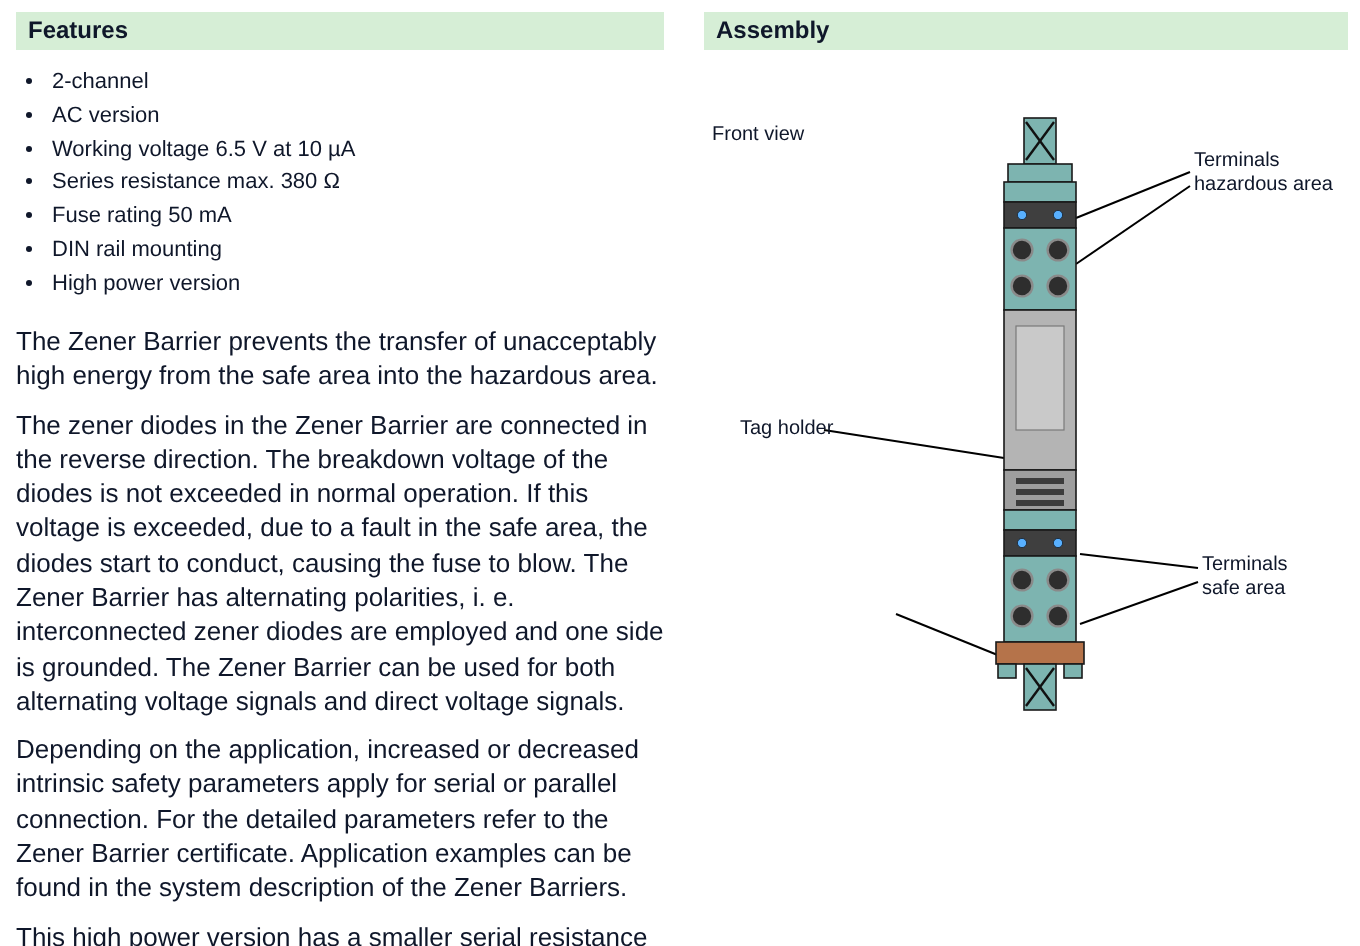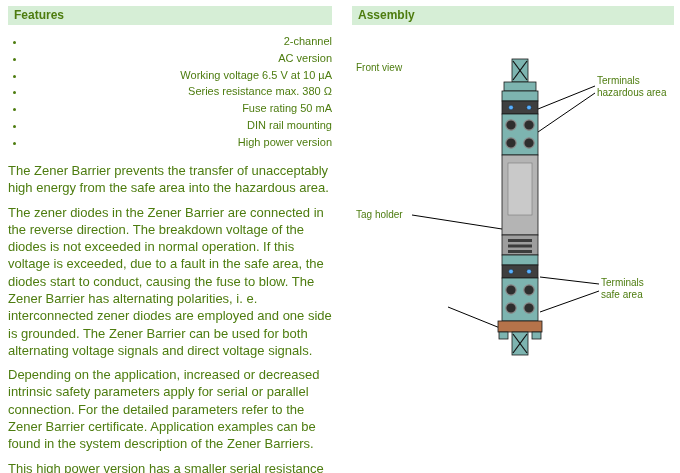--- a/index.html
+++ b/index.html
@@ -1,40 +1,40 @@
 <!DOCTYPE html>
 <html style="--c-header_bg: #d6eed6; --c-text: #000000; --c-figure_teal: #7db4b0; --c-figure_gray: #b4b4b4; --c-figure_dark: #3f3f3f; --c-figure_brown: #b5734a; --c-figure_blue: #58b0ff;"><head>
 <meta charset="utf-8">
 <style>
   html,body{margin:0;padding:0;background:#fff;}
   .page{
     position:relative;width:680px;height:473px;background:#fff;overflow:hidden;
-    font-family:"Liberation Sans", sans-serif;color:#4d7c0f;
+    font-family:"Liberation Sans", sans-serif;color:#0f172a;
   }
   .col-left{position:absolute;left:8px;top:6px;width:324px;}
   .col-right{position:absolute;left:352px;top:6px;width:322px;}
   .section-header{
     background:var(--c-header_bg,#d6eed6);
     font-size:12px;font-weight:bold;line-height:19px;height:19px;
     padding:0 0 0 6px;box-sizing:border-box;
   }
   .feature-list{margin:9px 0 13px 2px;padding-left:16px;font-size:11px;}
-  .feature-list li{margin:2.5px 0;line-height:1.3;text-align:right;}
+  .feature-list li{margin:2.5px 0;line-height:1.3;}
   .para{font-size:13px;line-height:1.33;margin:0 0 7px 0;}
   .para:first-of-type{margin-top:7px;}
   .function-block .section-header{margin-top:2px;}
 
   .figure{position:relative;height:424px;margin-top:4px;}
   .drawing{position:absolute;left:0;top:0;width:330px;height:420px;}
   .front-view{position:absolute;left:4px;top:33px;font-size:10px;font-weight:normal;}
   .callout{
     position:absolute;font-size:10px;line-height:1.18;white-space:pre-line;
   }
   .co-haz{left:245px;top:46px;}
-  .co-tag{left:4px;top:180px;}
+  .co-tag{left:18px;top:180px;}
   .co-safe{left:249px;top:248px;}
   .co-shield{left:4px;top:264px;}
 
   
   .teal{fill:var(--c-figure_teal,#7db4b0);stroke:#1a1a1a;stroke-width:.8;}
   .dark{fill:var(--c-figure_dark,#3f3f3f);stroke:#1a1a1a;stroke-width:.8;}
   .grayb{fill:var(--c-figure_gray,#b4b4b4);stroke:#1a1a1a;stroke-width:.8;}
   .grayl{fill:#c9c9c9;stroke:#7a7a7a;stroke-width:.6;}
   .gray2{fill:#9e9e9e;stroke:#1a1a1a;stroke-width:.8;}
   .slot{fill:#3c3c3c;stroke:none;}

